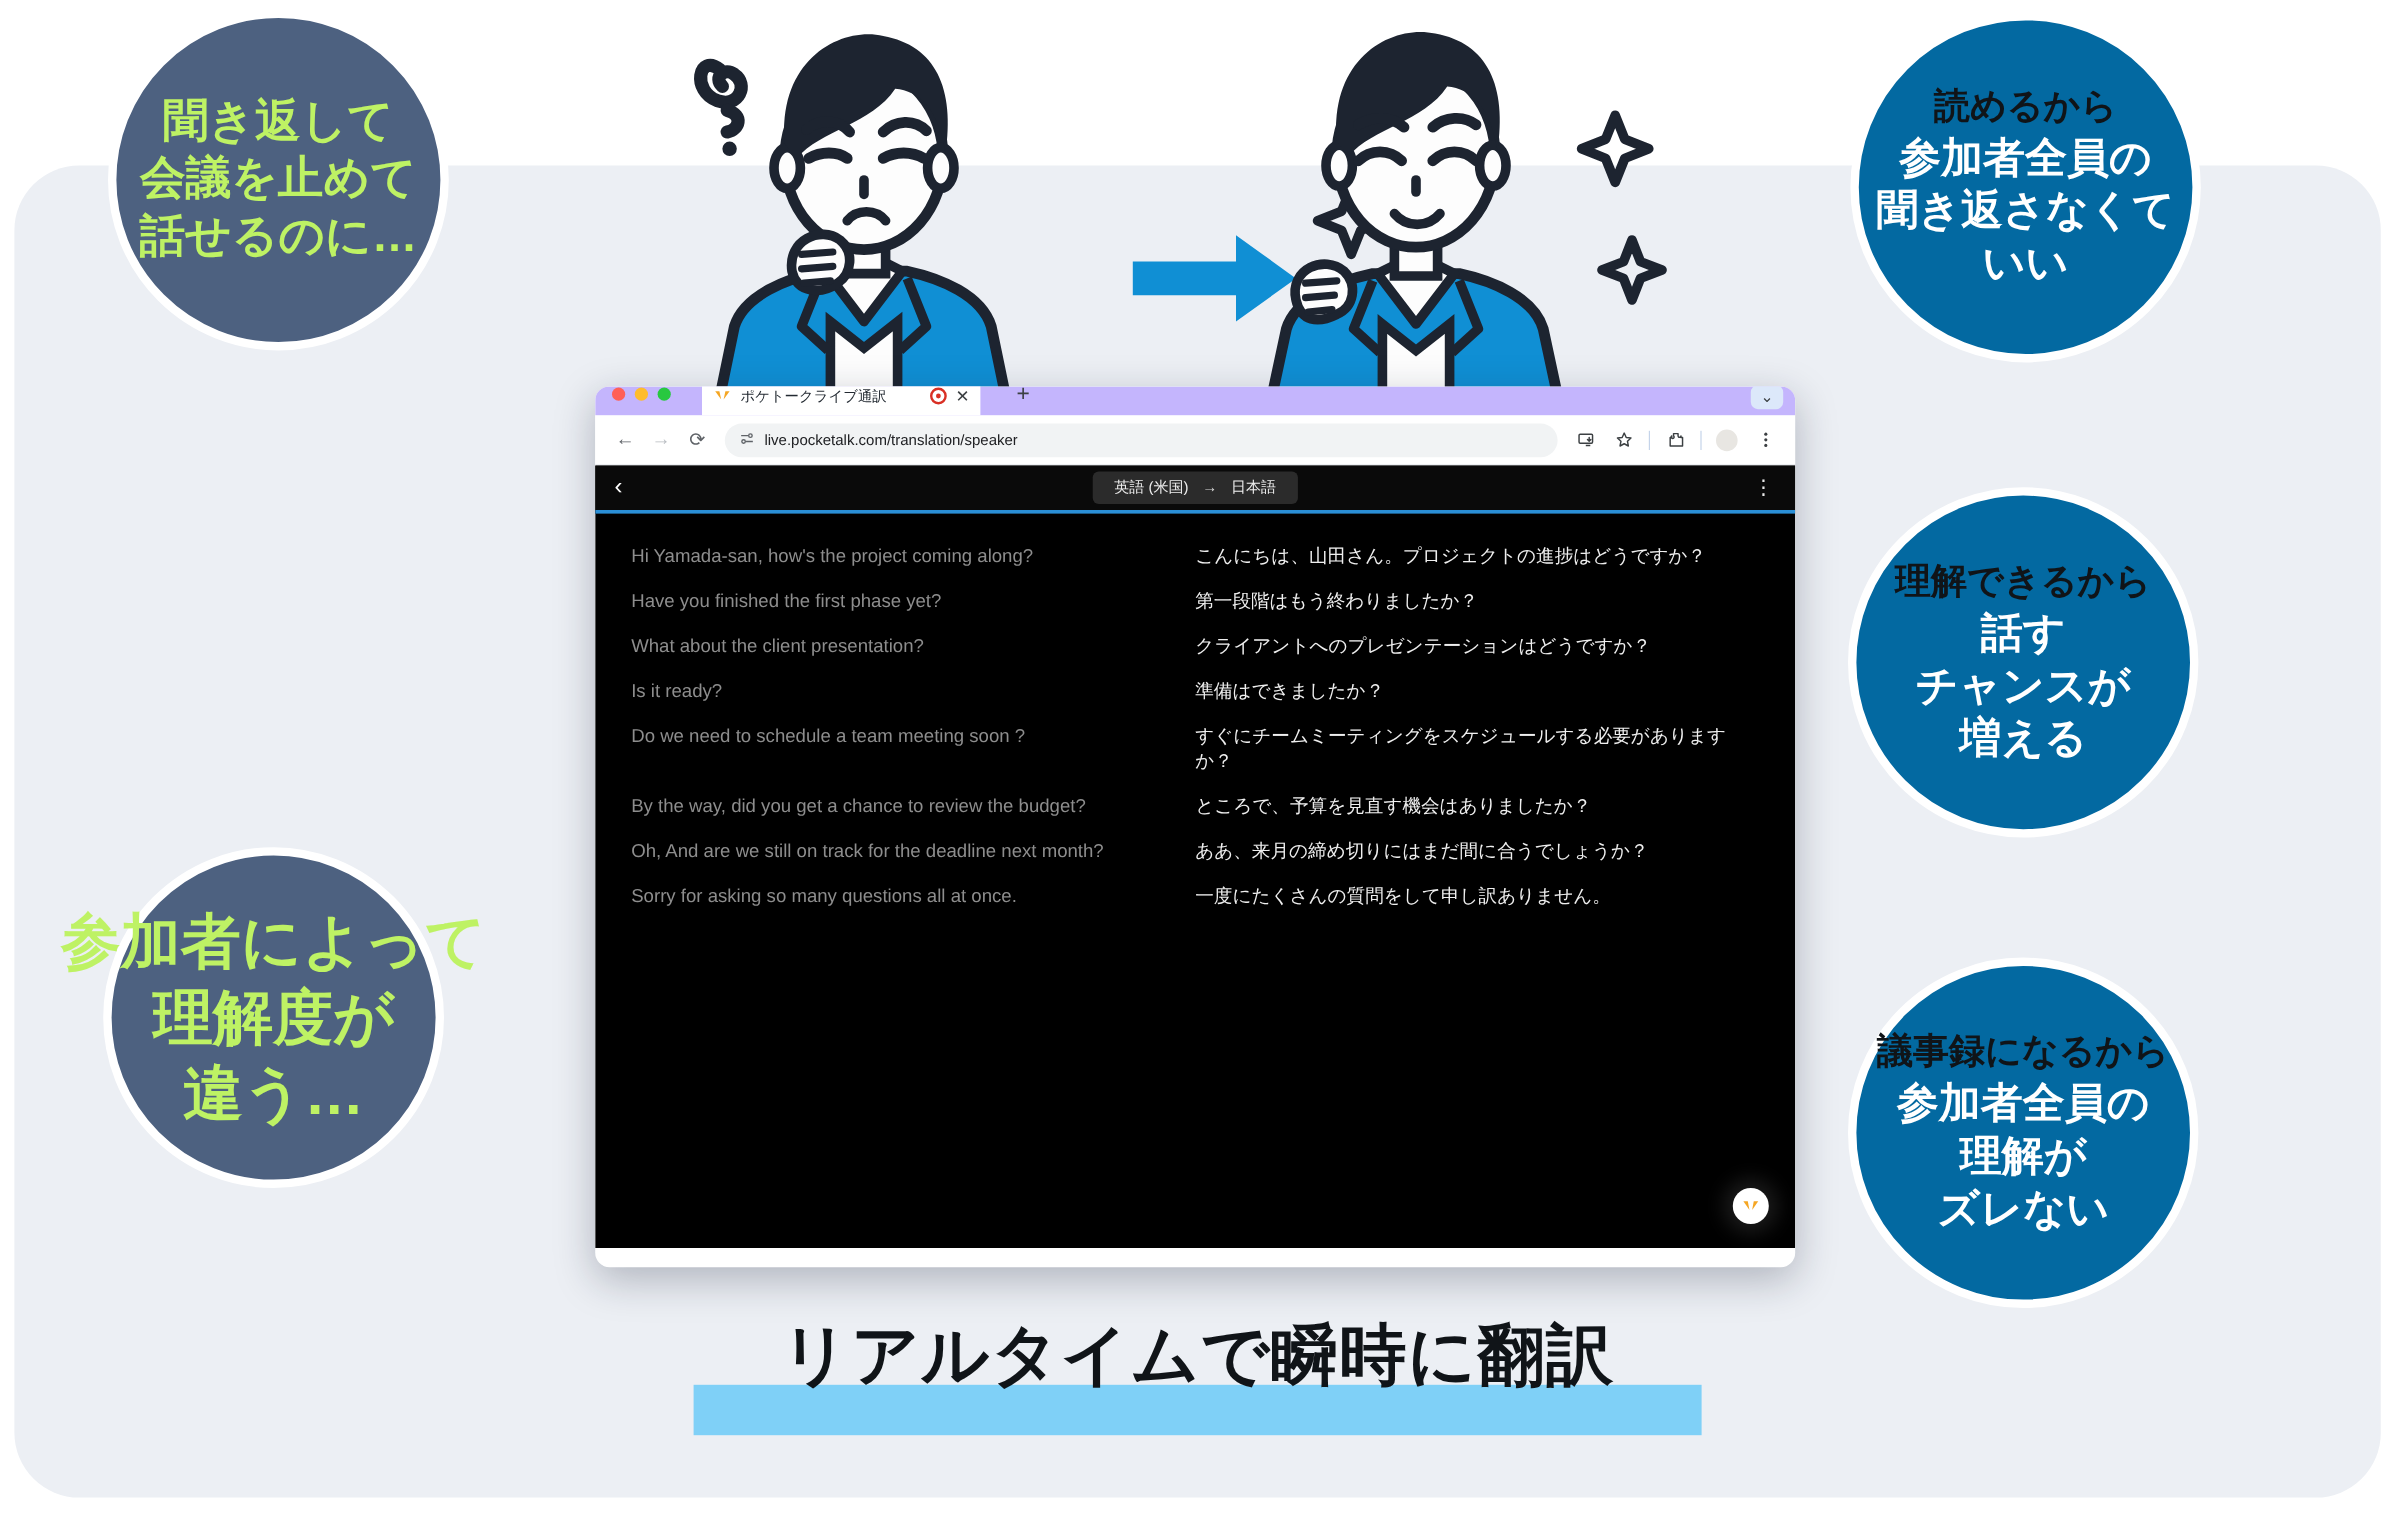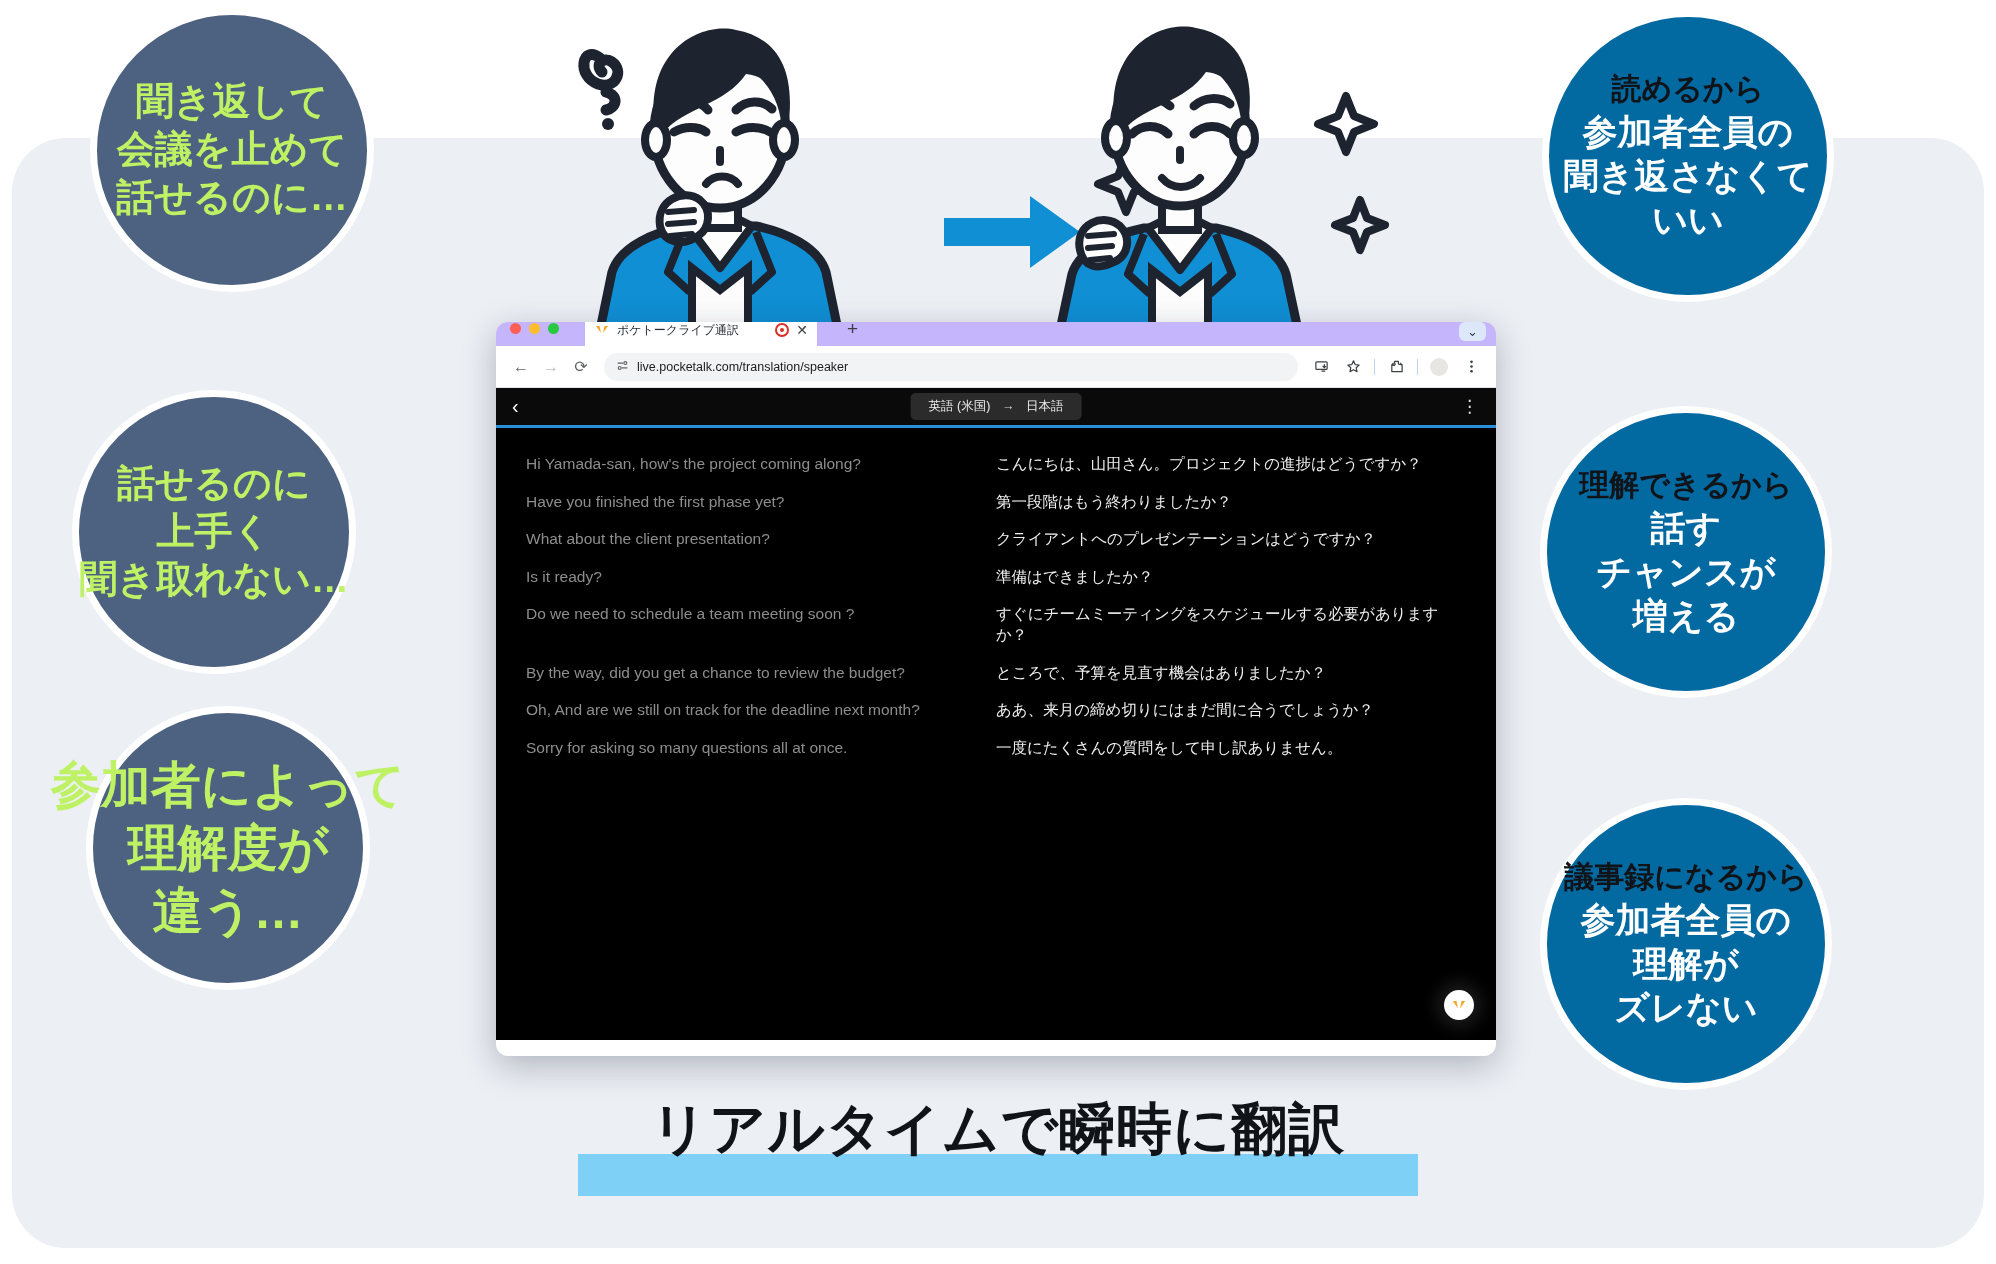--- a/index.html
+++ b/index.html
@@ -239,25 +239,20 @@
         <path d="M528 236 L554 234 M528 248 L552 246 M530 260 L550 258" stroke="#1d2430" stroke-width="6" stroke-linecap="round"></path>
       </g>
     </svg>
   </div>
 
   <div class="bubble grey" id="bubble-l1">
     <span class="ln">聞き返して</span>
     <span class="ln">会議を止めて</span>
     <span class="ln">話せるのに…</span>
   </div>
-  <div class="bubble grey" id="bubble-l2">
-    <span class="ln">話せるのに</span>
-    <span class="ln">上手く</span>
-    <span class="ln">聞き取れない…</span>
-  </div>
   <div class="bubble grey" id="bubble-l3">
     <span class="ln">参加者によって</span>
     <span class="ln">理解度が</span>
     <span class="ln">違う…</span>
   </div>
 
   <div class="bubble blue" id="bubble-r1">
     <span class="ln lead">読めるから</span>
     <span class="ln main">参加者全員の</span>
     <span class="ln main">聞き返さなくて</span>

